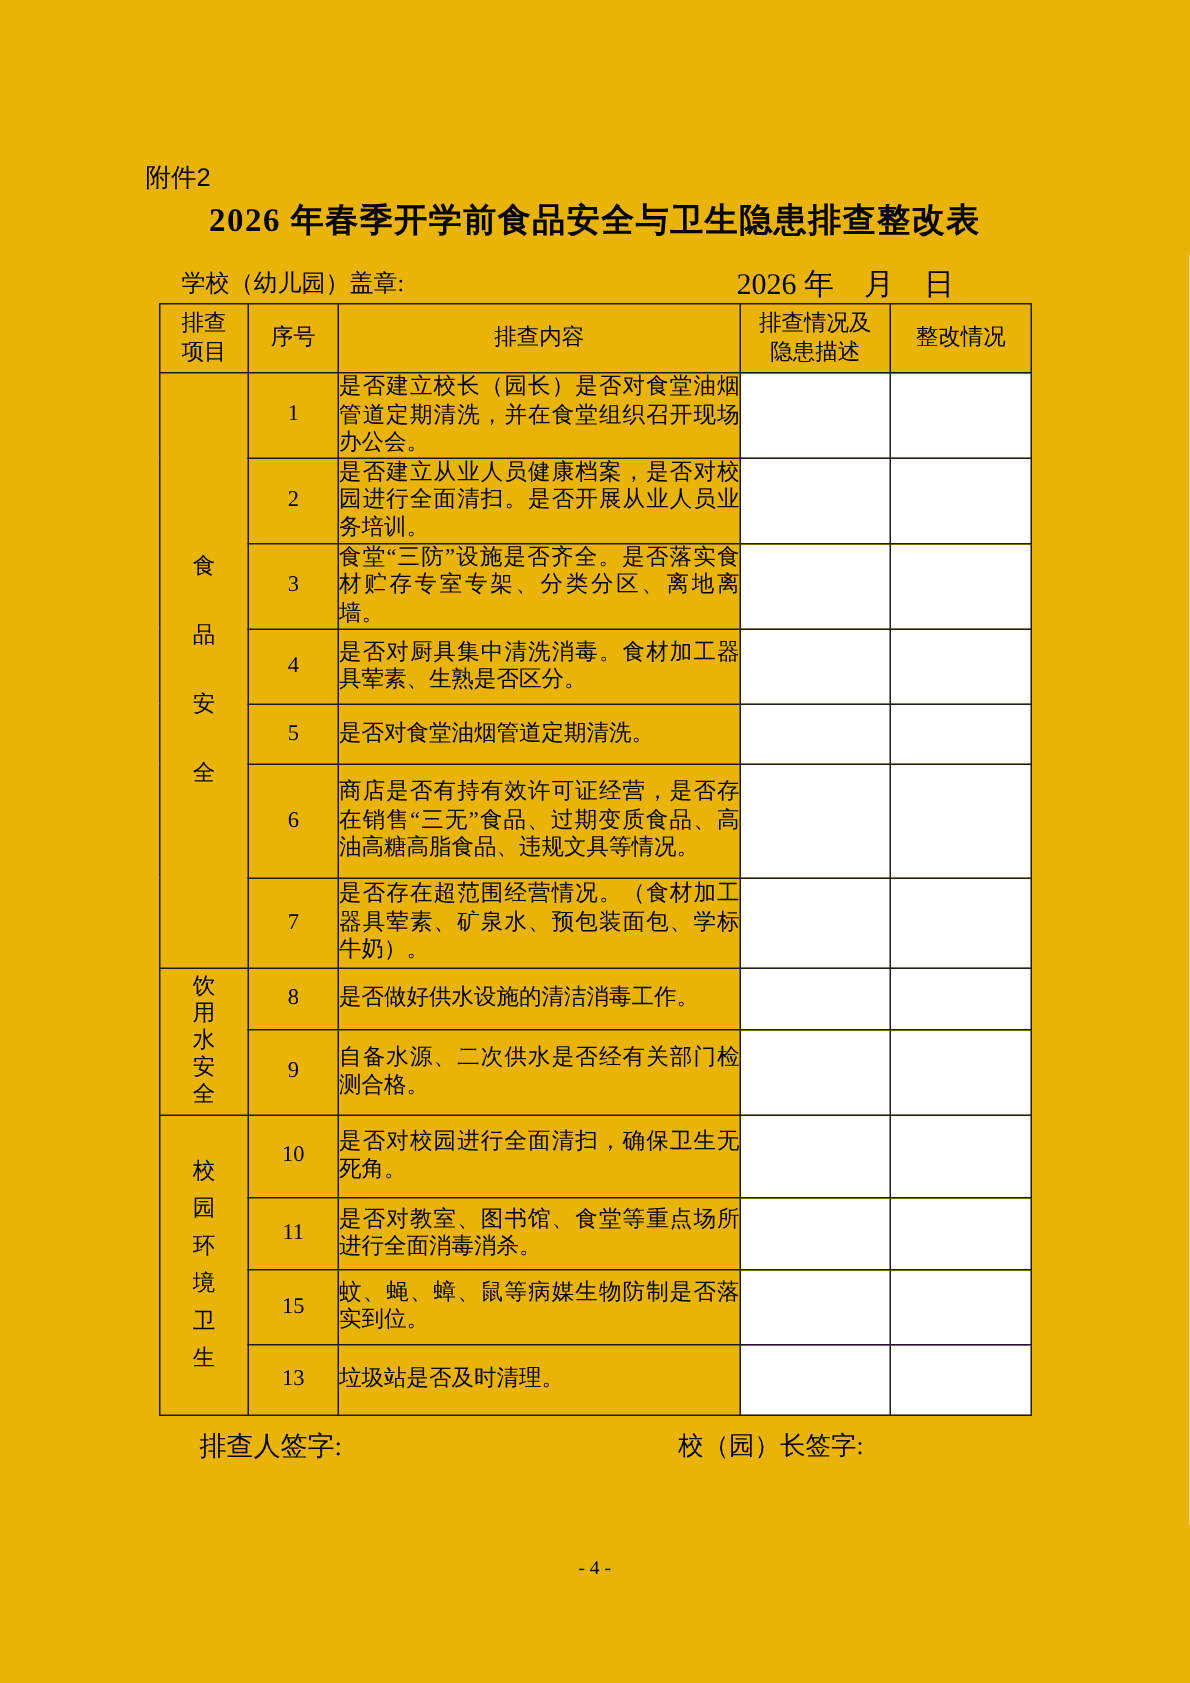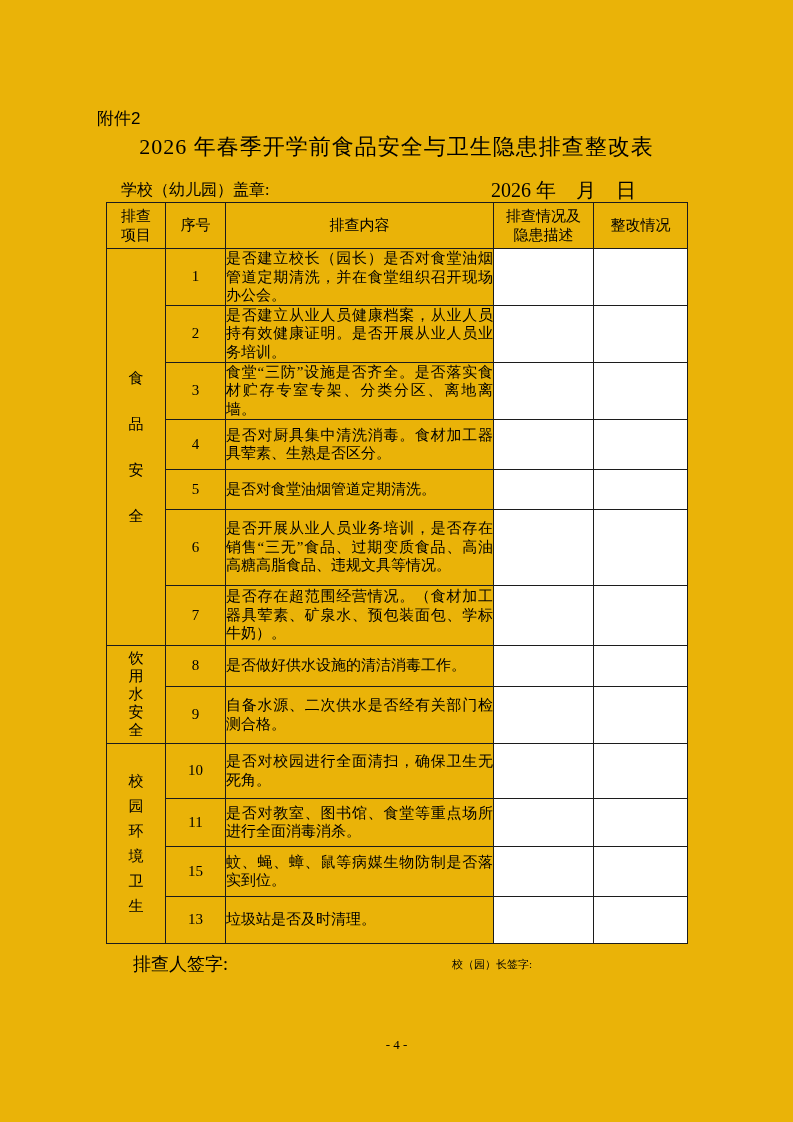--- a/index.html
+++ b/index.html
@@ -21,21 +21,21 @@
     line-height: 20px;
   }
   .doc-title {
     position: absolute;
     left: 0;
     right: 0;
     top: 134px;
     margin: 0;
     text-align: center;
     font-size: 22px;
-    font-weight: normal;
+    font-weight: bold;
     letter-spacing: 1px;
     line-height: 26px;
   }
   .stamp-label {
     position: absolute;
     left: 121px;
     top: 180px;
     font-size: 16px;
     line-height: 20px;
   }
@@ -113,21 +113,21 @@
     position: absolute;
     left: 133px;
     top: 953px;
     font-size: 18px;
     line-height: 22px;
   }
   .sign-right {
     position: absolute;
     left: 452px;
     top: 953px;
-    font-size: 11px;
+    font-size: 17px;
     line-height: 22px;
   }
   .page-number {
     position: absolute;
     left: 0;
     right: 0;
     top: 1037px;
     text-align: center;
     font-size: 13px;
   }
@@ -173,21 +173,21 @@
               <span>全</span>
             </div>
           </td>
           <td class="no-cell">1</td>
           <td class="content-cell">是否建立校长（园长）是否对食堂油烟管道定期清洗，并在食堂组织召开现场办公会。</td>
           <td class="blank-cell"></td>
           <td class="blank-cell"></td>
         </tr>
         <tr>
           <td class="no-cell">2</td>
-          <td class="content-cell">是否建立从业人员健康档案，从业人员持有效健康证明。是否开展从业人员业务培训。</td>
+          <td class="content-cell">是否建立从业人员健康档案，是否对校园进行全面清扫。是否开展从业人员业务培训。</td>
           <td class="blank-cell"></td>
           <td class="blank-cell"></td>
         </tr>
         <tr>
           <td class="no-cell">3</td>
           <td class="content-cell">食堂“三防”设施是否齐全。是否落实食材贮存专室专架、分类分区、离地离墙。</td>
           <td class="blank-cell"></td>
           <td class="blank-cell"></td>
         </tr>
         <tr>
@@ -197,21 +197,21 @@
           <td class="blank-cell"></td>
         </tr>
         <tr>
           <td class="no-cell">5</td>
           <td class="content-cell">是否对食堂油烟管道定期清洗。</td>
           <td class="blank-cell"></td>
           <td class="blank-cell"></td>
         </tr>
         <tr>
           <td class="no-cell">6</td>
-          <td class="content-cell">是否开展从业人员业务培训，是否存在销售“三无”食品、过期变质食品、高油高糖高脂食品、违规文具等情况。</td>
+          <td class="content-cell">商店是否有持有效许可证经营，是否存在销售“三无”食品、过期变质食品、高油高糖高脂食品、违规文具等情况。</td>
           <td class="blank-cell"></td>
           <td class="blank-cell"></td>
         </tr>
         <tr>
           <td class="no-cell">7</td>
           <td class="content-cell">是否存在超范围经营情况。（食材加工器具荤素、矿泉水、预包装面包、学标牛奶）。</td>
           <td class="blank-cell"></td>
           <td class="blank-cell"></td>
         </tr>
         <tr>

